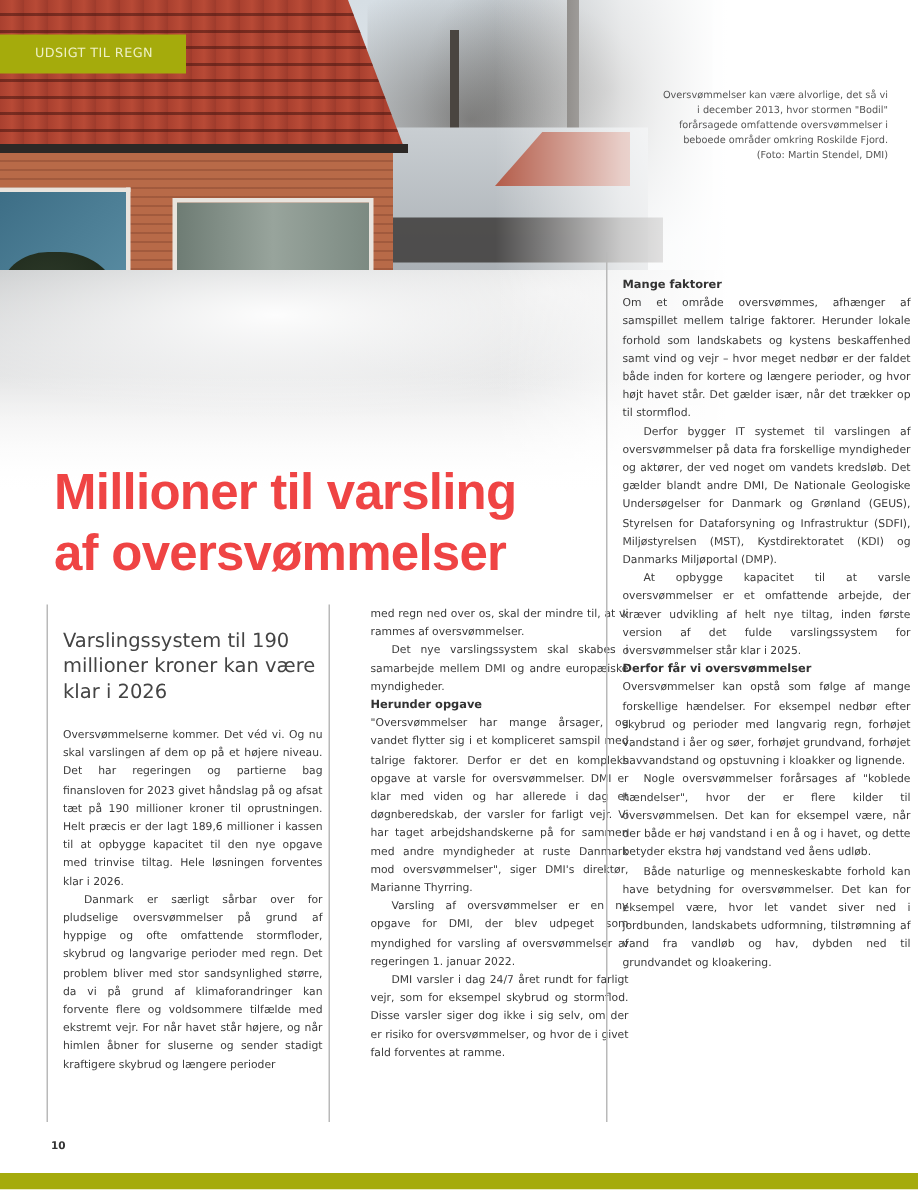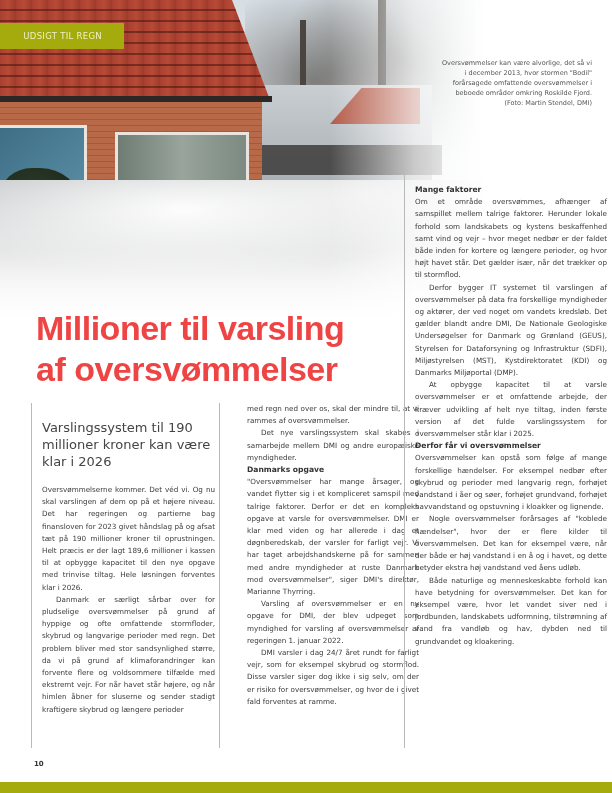--- a/index.html
+++ b/index.html
@@ -103,21 +103,21 @@
 
 <div class="col col1">
   <div class="subhead">Varslingssystem til 190 millioner kroner kan være klar i 2026</div>
   <p>Oversvømmelserne kommer. Det véd vi. Og nu skal varslingen af dem op på et højere niveau. Det har regeringen og partierne bag finansloven for 2023 givet håndslag på og afsat tæt på 190 millioner kroner til oprustningen. Helt præcis er der lagt 189,6 millioner i kassen til at opbygge kapacitet til den nye opgave med trinvise tiltag. Hele løsningen forventes klar i 2026.</p>
   <p class="indent">Danmark er særligt sårbar over for pludselige oversvømmelser på grund af hyppige og ofte omfattende stormfloder, skybrud og langvarige perioder med regn. Det problem bliver med stor sandsynlighed større, da vi på grund af klimaforandringer kan forvente flere og voldsommere tilfælde med ekstremt vejr. For når havet står højere, og når himlen åbner for sluserne og sender stadigt kraftigere skybrud og længere perioder</p>
 </div>
 
 <div class="col col2">
   <p>med regn ned over os, skal der mindre til, at vi rammes af oversvømmelser.</p>
   <p class="indent">Det nye varslingssystem skal skabes i samarbejde mellem DMI og andre europæiske myndigheder.</p>
-  <div class="heading">Danmarks opgave</div>
+  <div class="heading">Herunder opgave</div>
   <p>"Oversvømmelser har mange årsager, og vandet flytter sig i et kompliceret samspil med talrige faktorer. Derfor er det en kompleks opgave at varsle for oversvømmelser. DMI er klar med viden og har allerede i dag et døgnberedskab, der varsler for farligt vejr. Vi har taget arbejdshandskerne på for sammen med andre myndigheder at ruste Danmark mod oversvømmelser", siger DMI's direktør, Marianne Thyrring.</p>
   <p class="indent">Varsling af oversvømmelser er en ny opgave for DMI, der blev udpeget som myndighed for varsling af oversvømmelser af regeringen 1. januar 2022.</p>
   <p class="indent">DMI varsler i dag 24/7 året rundt for farligt vejr, som for eksempel skybrud og stormflod. Disse varsler siger dog ikke i sig selv, om der er risiko for oversvømmelser, og hvor de i givet fald forventes at ramme.</p>
 </div>
 
 <div class="col col3">
   <div class="heading first">Mange faktorer</div>
   <p>Om et område oversvømmes, afhænger af samspillet mellem talrige faktorer. Herunder lokale forhold som landskabets og kystens beskaffenhed samt vind og vejr – hvor meget nedbør er der faldet både inden for kortere og længere perioder, og hvor højt havet står. Det gælder især, når det trækker op til stormflod.</p>
   <p class="indent">Derfor bygger IT systemet til varslingen af oversvømmelser på data fra forskellige myndigheder og aktører, der ved noget om vandets kredsløb. Det gælder blandt andre DMI, De Nationale Geologiske Undersøgelser for Danmark og Grønland (GEUS), Styrelsen for Dataforsyning og Infrastruktur (SDFI), Miljøstyrelsen (MST), Kystdirektoratet (KDI) og Danmarks Miljøportal (DMP).</p>
   <p class="indent">At opbygge kapacitet til at varsle oversvømmelser er et omfattende arbejde, der kræver udvikling af helt nye tiltag, inden første version af det fulde varslingssystem for oversvømmelser står klar i 2025.</p>

